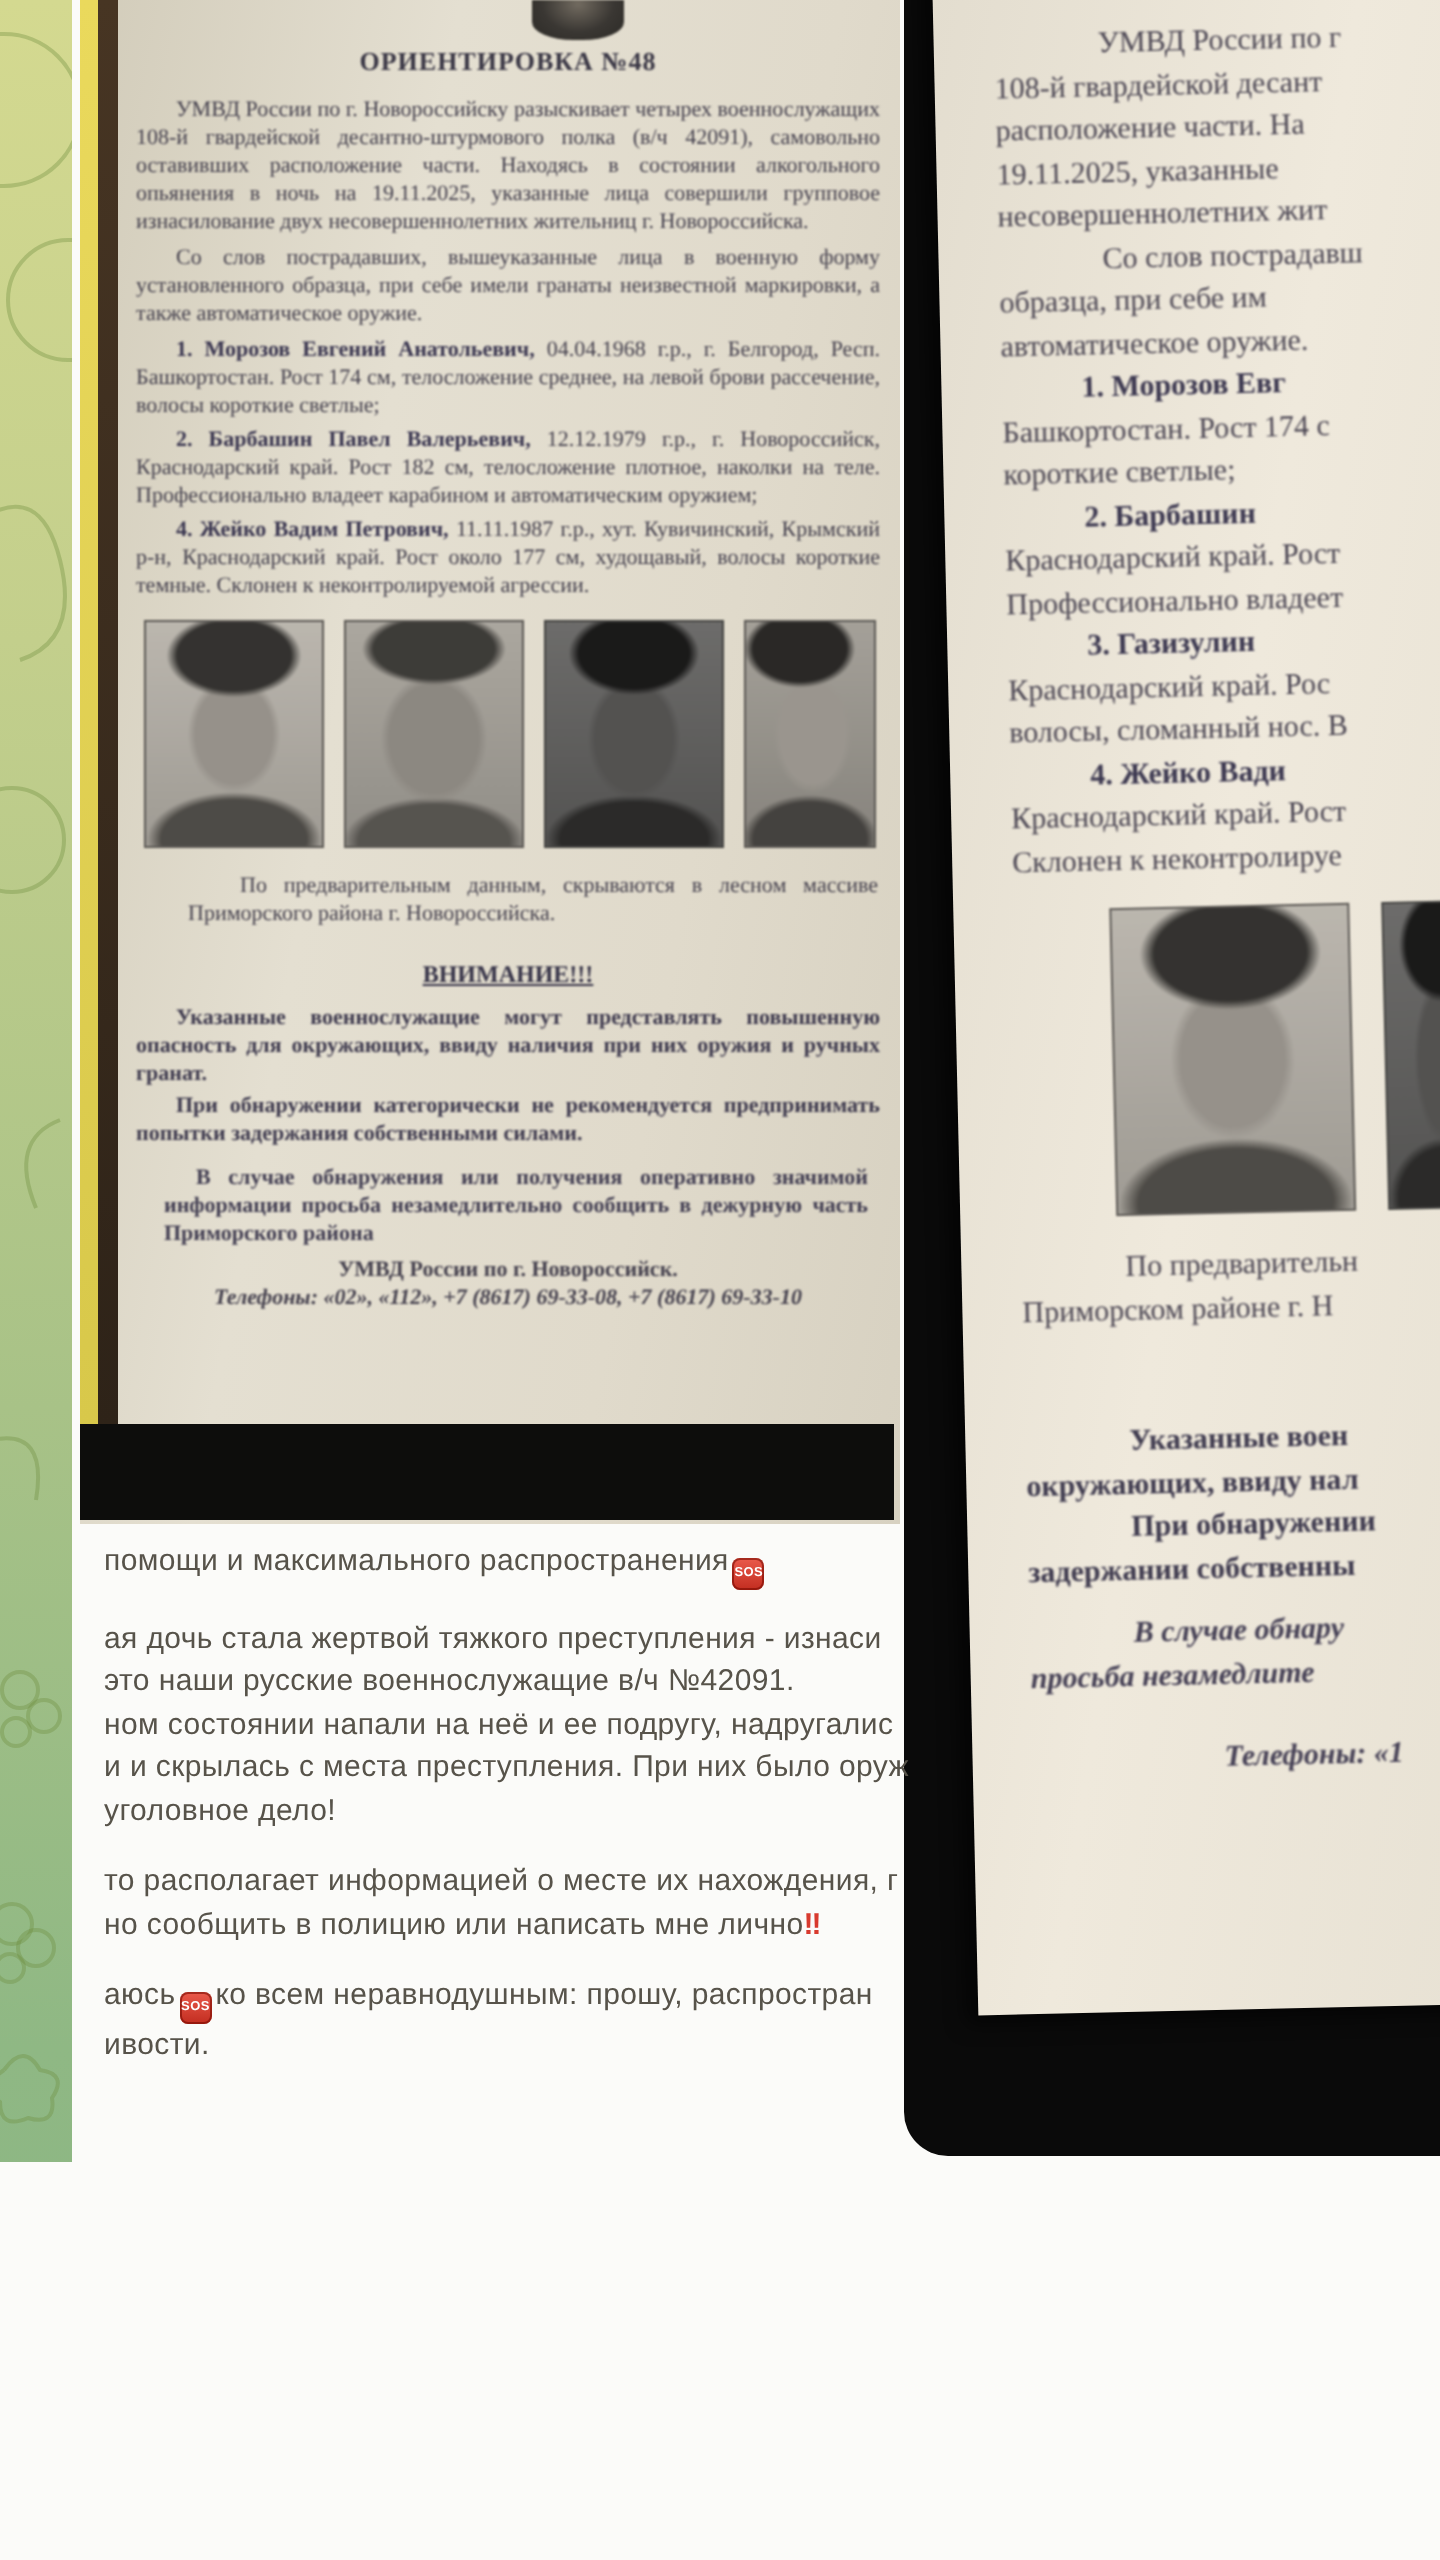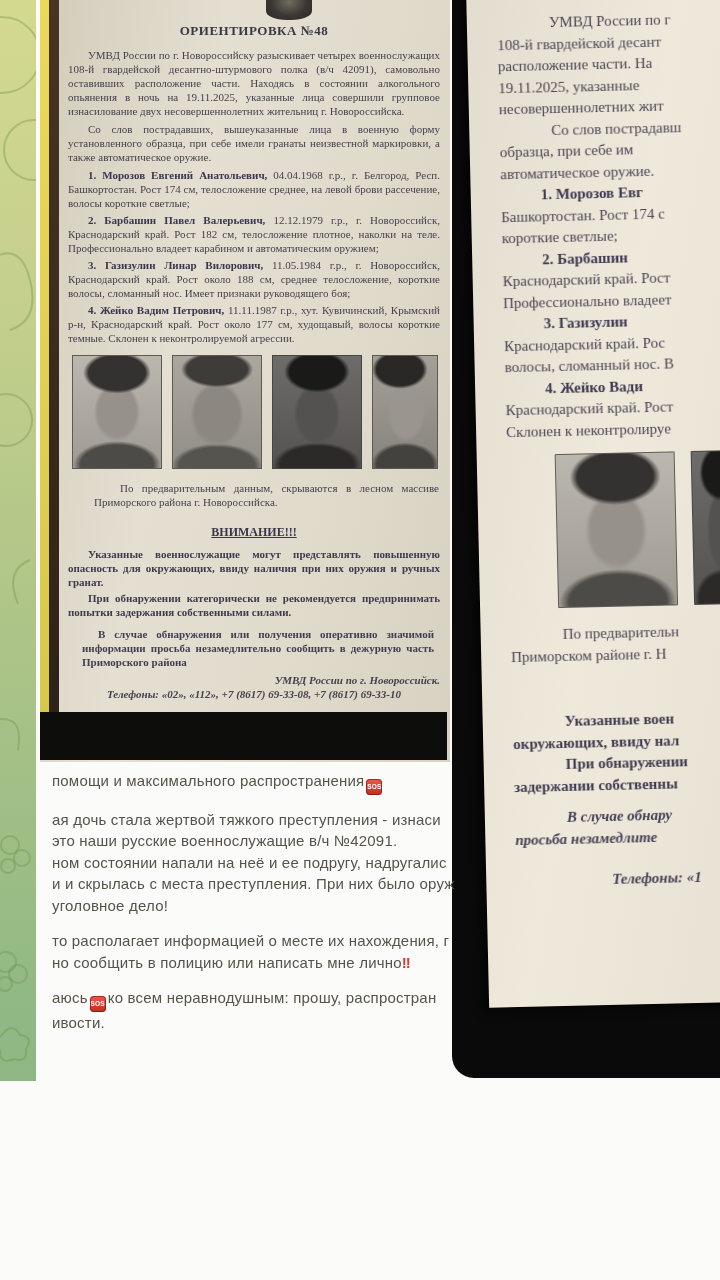--- a/index.html
+++ b/index.html
@@ -46,21 +46,21 @@
       linear-gradient(#8f8a80,#6e6a62);}
   .pphoto.v4{width:64px;background:
       radial-gradient(ellipse 70% 28% at 42% 12%,#2a2723 0%,#2a2723 52%,rgba(42,39,35,0) 62%),
       radial-gradient(ellipse 46% 40% at 52% 50%,#9a9184 0%,#9a9184 55%,rgba(154,145,132,0) 66%),
       radial-gradient(ellipse 80% 30% at 50% 97%,#45403a 0%,#45403a 55%,rgba(69,64,58,0) 66%),
       linear-gradient(#a29c90,#858075);}
   .doc1 .cap{margin:12px 1px 0 26px;text-indent:26px;}
   .doc1 .warn{text-align:center;font-weight:bold;text-decoration:underline;margin:16px 0 8px 0;font-size:12px;color:#39364a;}
   .doc1 .att-p{font-weight:bold;margin:0 0 2px 0;text-indent:20px;color:#3e3a4e;}
   .doc1 .it{font-weight:bold;margin:8px 6px 0 14px;text-indent:16px;color:#423e52;}
-  .doc1 .org{font-style:italic;font-weight:bold;text-align:right;margin-top:4px;text-indent:0;}
+  .doc1 .org{font-weight:bold;text-align:center;margin-top:4px;text-indent:0;}
   .doc1 .phone{font-style:italic;font-weight:bold;text-align:center;margin-top:0;text-indent:0;}
 
   
   .att2{position:absolute;left:452px;top:0;width:268px;height:1078px;background:#0a0a0a;
     border-radius:0 0 0 22px;overflow:hidden;}
   .paper2{position:absolute;left:14px;top:-14px;width:300px;height:1022px;
     background:linear-gradient(100deg,#e3ddcf 0%,#efe9dc 45%,#e6e0d2 100%);
     transform:rotate(-1.3deg);transform-origin:top left;box-shadow:-6px 4px 10px rgba(0,0,0,.6);}
   .doc2{position:absolute;left:30px;top:28px;width:250px;color:#4a4552;
     font-family:"Liberation Serif",serif;font-size:15px;line-height:21.5px;filter:blur(0.5px);}
@@ -134,21 +134,20 @@
     <div class="edge-dark"></div>
 
     <div class="doc1">
       <div class="headblob"></div>
       <div class="title">ОРИЕНТИРОВКА №48</div>
       <p>УМВД России по г. Новороссийску разыскивает четырех военнослужащих 108-й гвардейской десантно-штурмового полка (в/ч 42091), самовольно оставивших расположение части. Находясь в состоянии алкогольного опьянения в ночь на 19.11.2025, указанные лица совершили групповое изнасилование двух несовершеннолетних жительниц г. Новороссийска.</p>
       <p>Со слов пострадавших, вышеуказанные лица в военную форму установленного образца, при себе имели гранаты неизвестной маркировки, а также автоматическое оружие.</p>
 
       <div class="item"><b>1.   Морозов Евгений Анатольевич,</b><span> 04.04.1968 г.р., г. Белгород, Респ. Башкортостан. Рост 174 см, телосложение среднее, на левой брови рассечение, волосы короткие светлые;</span></div>
       <div class="item"><b>2.   Барбашин Павел Валерьевич,</b><span> 12.12.1979 г.р., г. Новороссийск, Краснодарский край. Рост 182 см, телосложение плотное, наколки на теле. Профессионально владеет карабином и автоматическим оружием;</span></div>
-      <div class="item"><b>3.   Газизулин Линар Вилорович,</b><span> 11.05.1984 г.р., г. Новороссийск, Краснодарский край. Рост около 188 см, среднее телосложение, короткие волосы, сломанный нос. Имеет признаки руководящего боя;</span></div>
       <div class="item"><b>4.   Жейко Вадим Петрович,</b><span> 11.11.1987 г.р., хут. Кувичинский, Крымский р-н, Краснодарский край. Рост около 177 см, худощавый, волосы короткие темные. Склонен к неконтролируемой агрессии.</span></div>
 
       <div class="photorow">
         <div class="pphoto"></div>
         <div class="pphoto v2"></div>
         <div class="pphoto v3"></div>
         <div class="pphoto v4"></div>
       </div>
 
       <p class="cap">По предварительным данным, скрываются в лесном массиве Приморского района г. Новороссийска.</p>

